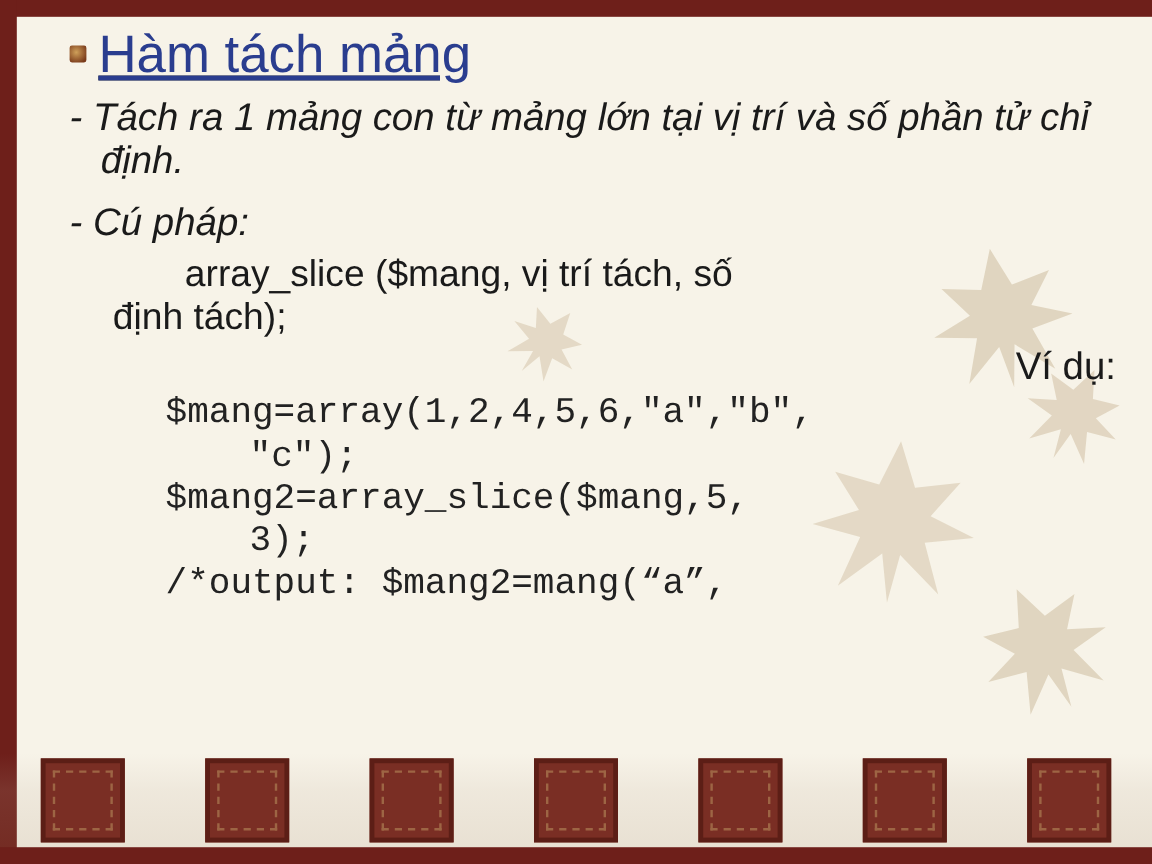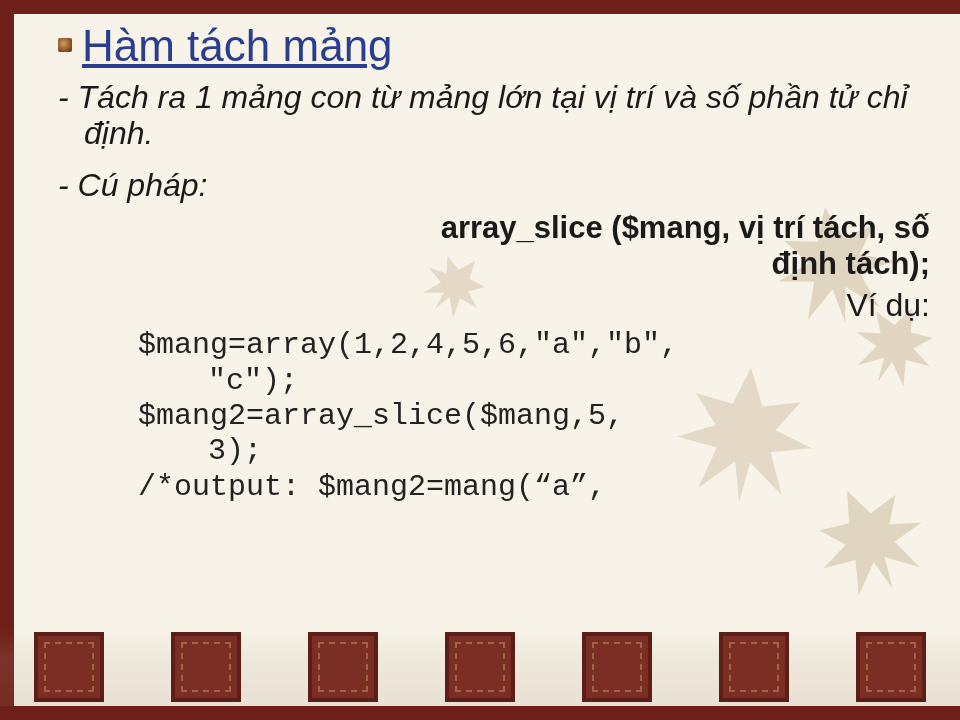--- a/index.html
+++ b/index.html
@@ -102,24 +102,23 @@
     margin: 6px 0 6px 0;
     padding-left: 26px;
     text-indent: -26px;
     font-style: italic;
   }
   .dash::before {
     content: "- ";
   }
   .syntax-block {
     font-size: 31px;
-    font-weight: bold;
+    font-weight: normal;
     line-height: 1.15;
     margin: 2px 0 4px 36px;
-    text-align: right;
   }
   .syntax-line1 { padding-left: 60px; }
   .example-label {
     font-size: 32px;
     margin: 6px 0 4px 0;
     text-align: right;
   }
 
   .code-block {
     font-family: "Courier New", Courier, monospace;

